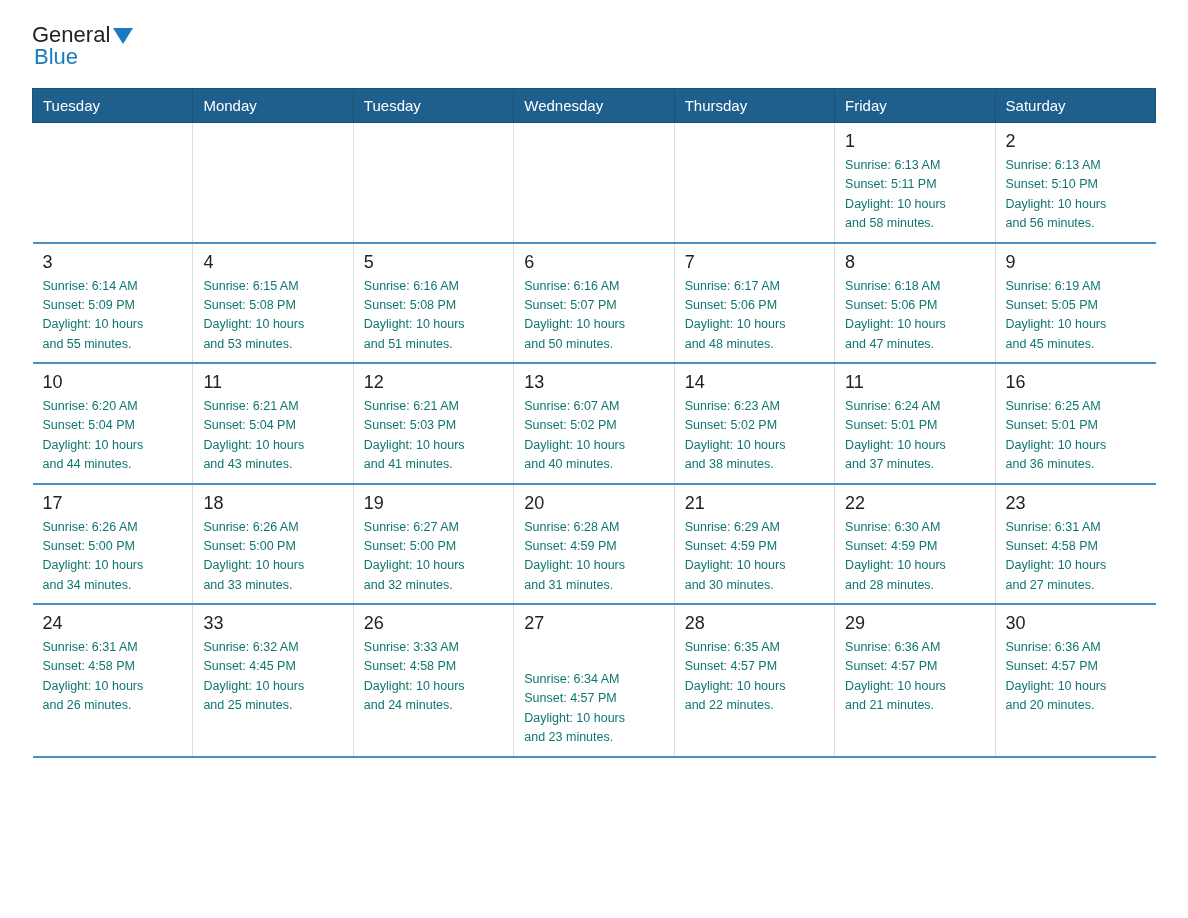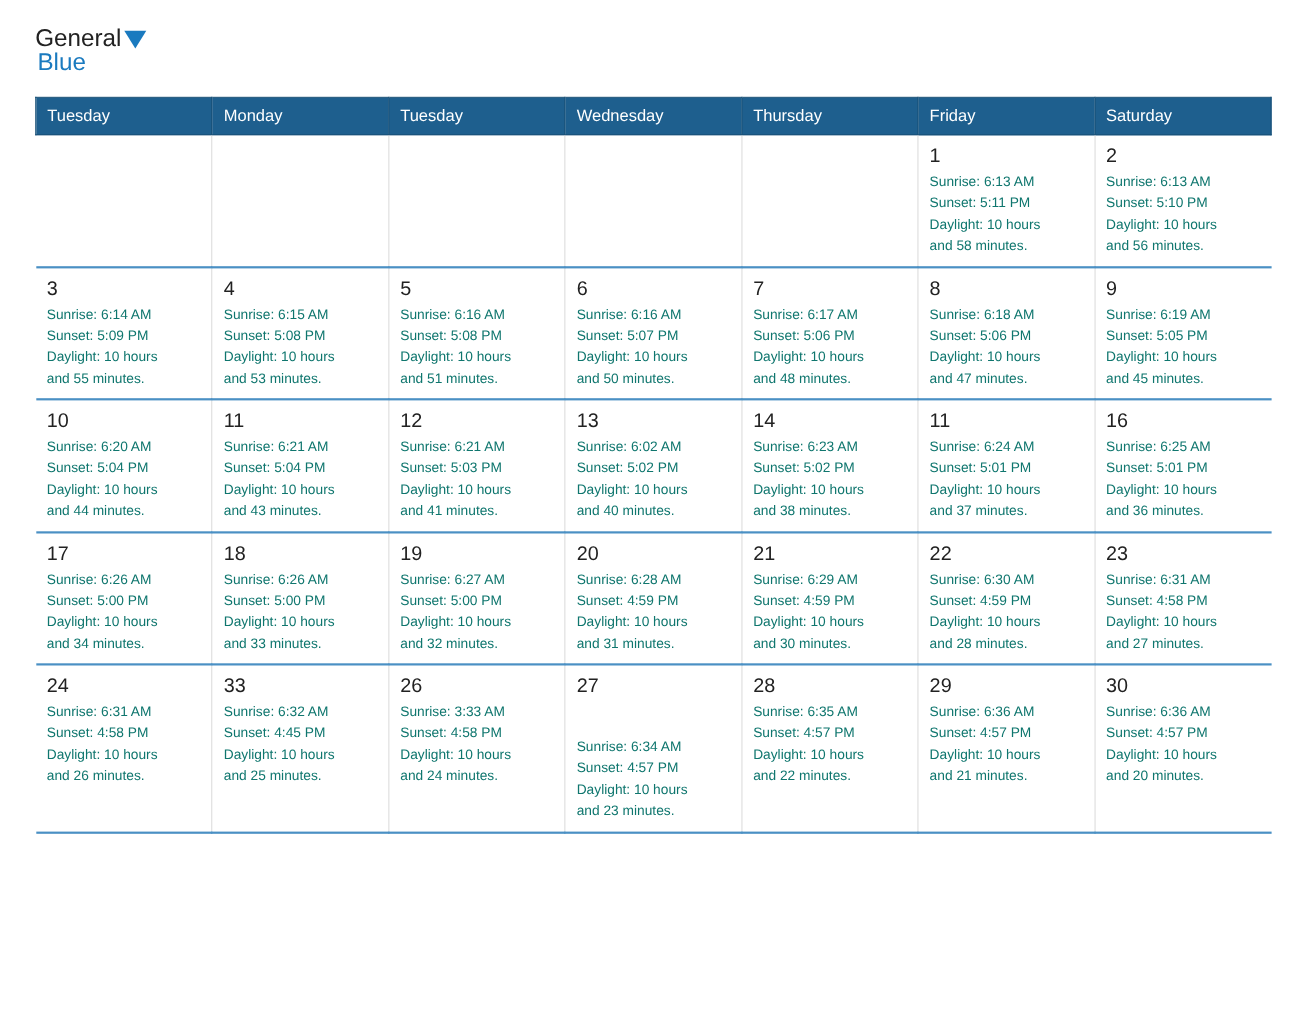--- a/index.html
+++ b/index.html
@@ -222,21 +222,21 @@
         </td>
         <td>
           <span class="day-number">12</span>
           <div class="day-info" style="white-space: pre-line;">Sunrise: 6:21 AM
 Sunset: 5:03 PM
 Daylight: 10 hours
 and 41 minutes.</div>
         </td>
         <td>
           <span class="day-number">13</span>
-          <div class="day-info" style="white-space: pre-line;">Sunrise: 6:02 AM
+          <div class="day-info" style="white-space: pre-line;">Sunrise: 6:07 AM
 Sunset: 5:02 PM
 Daylight: 10 hours
 and 40 minutes.</div>
         </td>
         <td>
           <span class="day-number">14</span>
           <div class="day-info" style="white-space: pre-line;">Sunrise: 6:23 AM
 Sunset: 5:02 PM
 Daylight: 10 hours
 and 38 minutes.</div>

